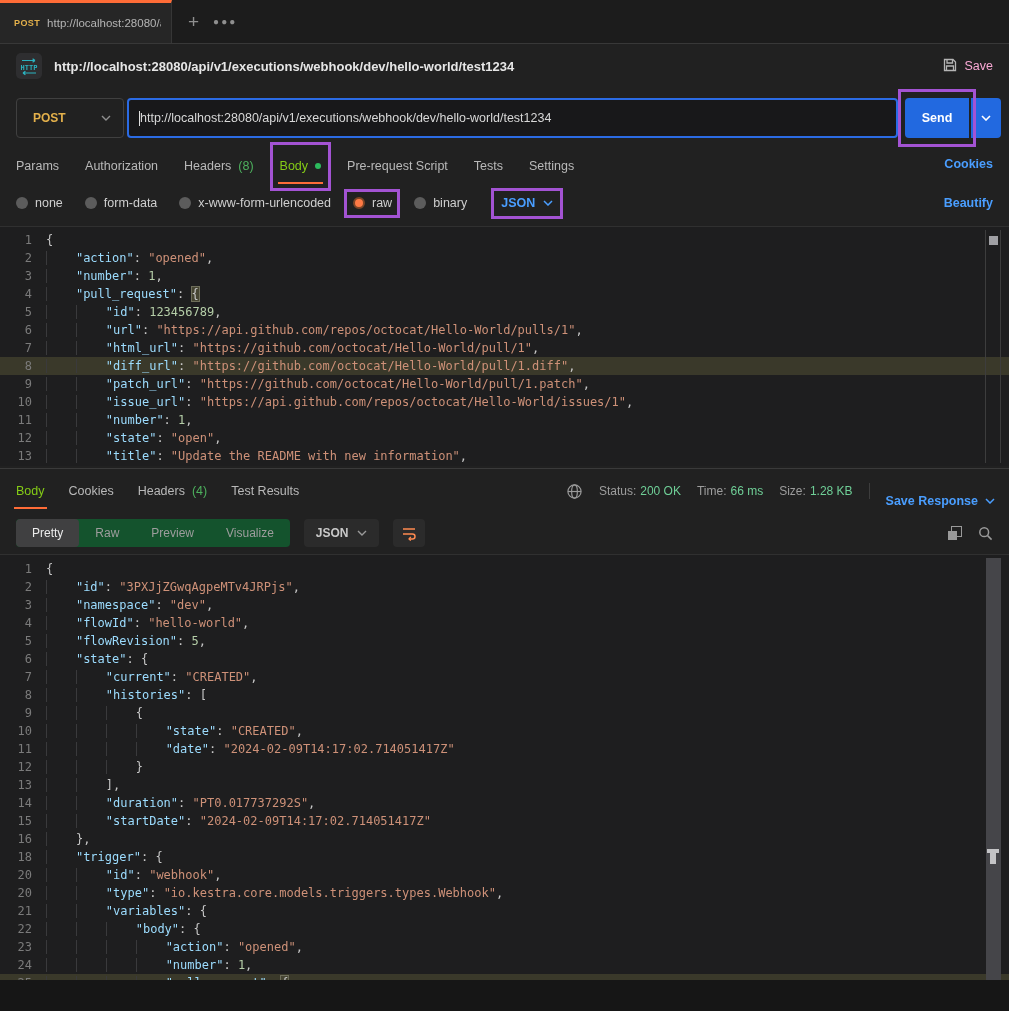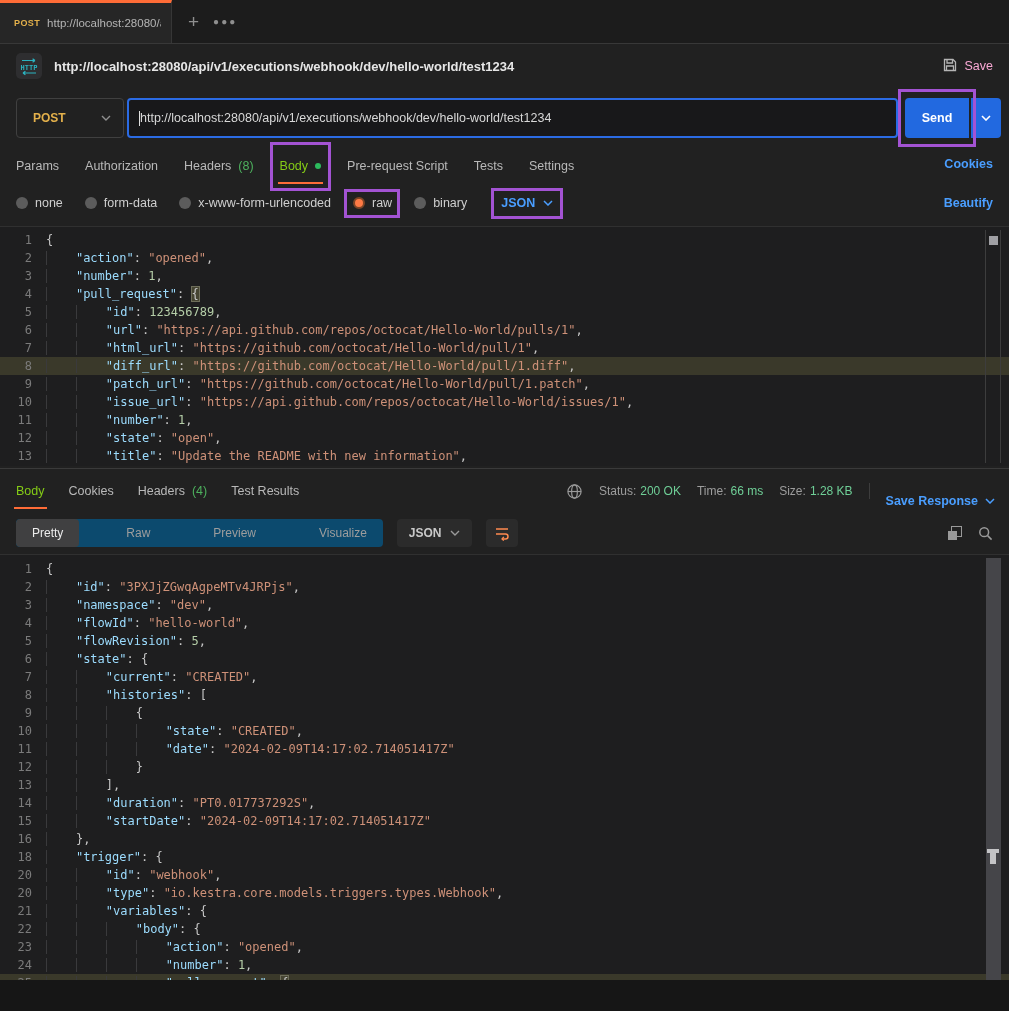--- a/index.html
+++ b/index.html
@@ -104,21 +104,21 @@
   .resp-meta { position:absolute; right:14px; top:0; height:44px; display:flex; align-items:center; gap:16px; }
   .meta-pair { font-size:12px; color:#9d9d9d; white-space:nowrap; }
   .meta-pair b { color:#6fcf97; font-weight:400; margin-left:4px; }
   .meta-div { width:1px; height:16px; background:#3d3d3d; }
   .save-resp { display:flex; align-items:center; gap:7px; color:#4a9eff; font-size:12.5px;
                font-weight:700; cursor:pointer;margin-top:20px; }
 
   
   .resp-toolbar { position:absolute; left:0; top:512px; width:1009px; height:42px;
                   display:flex; align-items:center; padding:0 16px; }
-  .seg { display:flex; background:#0c4a6e; border-radius:4px; overflow:hidden; height:28px;gap:31px; }
+  .seg { display:flex; background:#14532d; border-radius:4px; overflow:hidden; height:28px; }
   .seg-item { padding:0 16px; line-height:28px; font-size:12px; color:#9d9d9d; cursor:pointer; }
   .seg-item.active { background:#404041; color:#ececec; border-radius:4px; }
   .tb-lang { display:flex; align-items:center; gap:8px; margin-left:14px; height:28px;
              background:#2b2b2b; border-radius:4px; padding:0 12px; color:#c9c9c9;
              font-size:12px; font-weight:700; cursor:pointer; }
   .wrap-btn { margin-left:14px; width:32px; height:28px; background:#2b2b2b; border:none;
               border-radius:4px; display:flex; align-items:center; justify-content:center; cursor:pointer; }
   .tb-right { position:absolute; right:16px; display:flex; align-items:center; gap:16px; }
   .copy-ic { position:relative; width:14px; height:14px; cursor:pointer; }
   .copy-ic::before { content:""; position:absolute; right:0; top:0; width:9px; height:9px;

